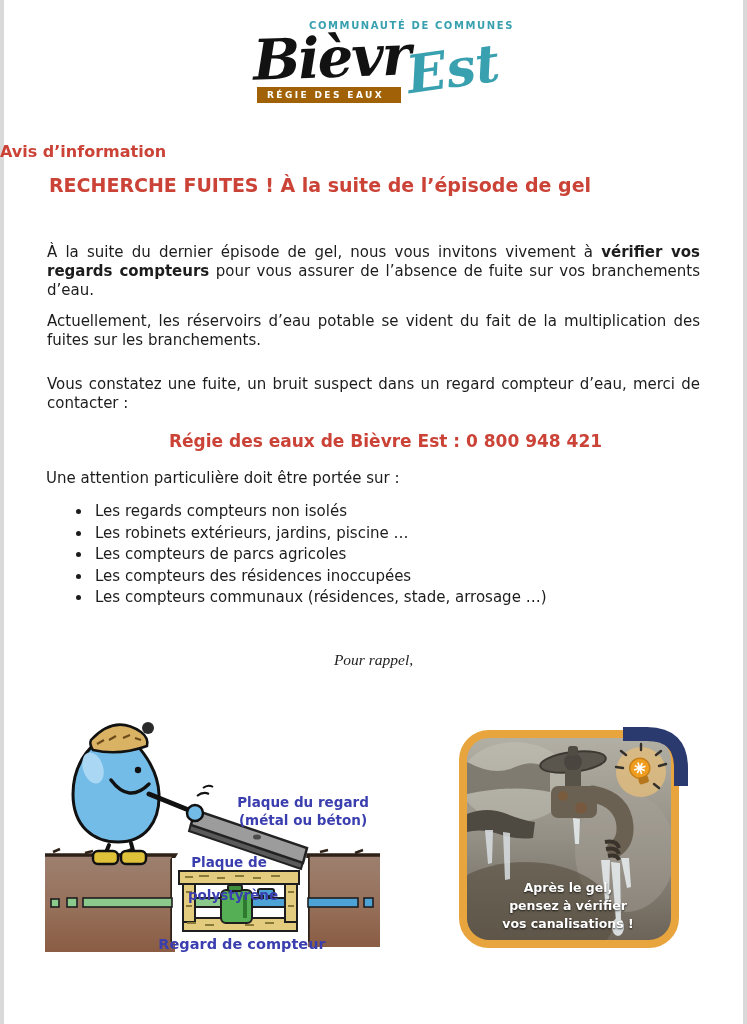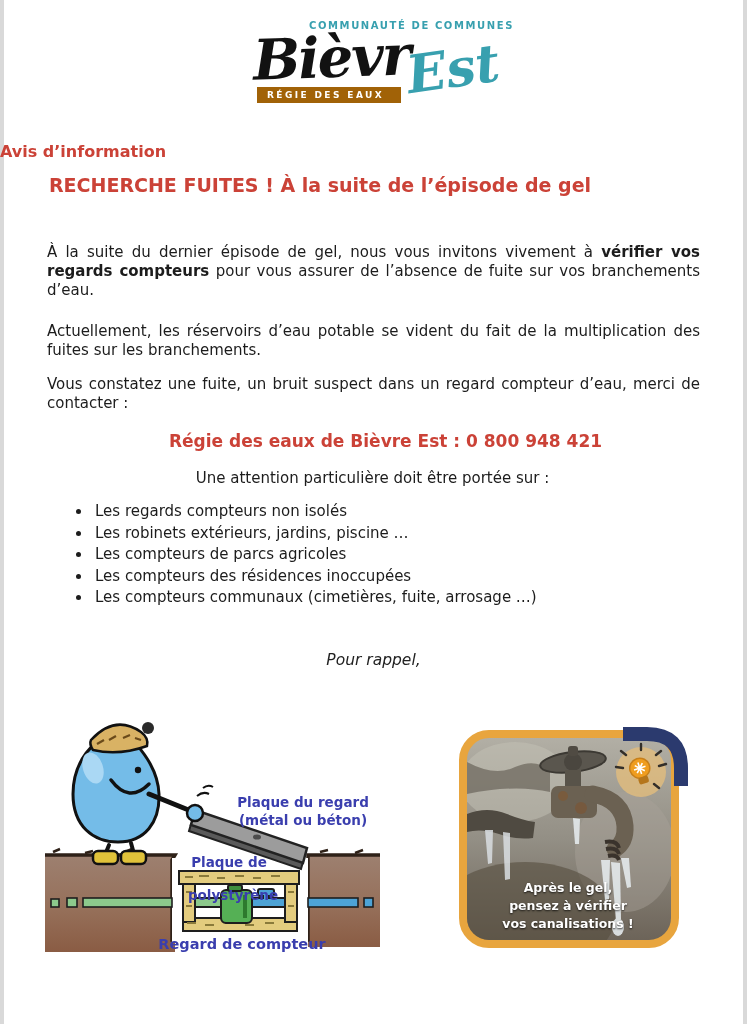--- a/index.html
+++ b/index.html
@@ -41,35 +41,35 @@
     position:absolute; left:0; top:174px; width:640px; text-align:center;
     color:#cb4237; font-size:19px; font-weight:bold;
   }
 
   
   .para {
     position:absolute; left:47px; width:653px; font-size:15px;
     line-height:19px; text-align:justify; color:#1c1c1c;
   }
   .p1 { top:243px; }
-  .p2 { top:322px; }
+  .p2 { top:312px; }
   .p3 { top:375px; }
   .contact {
     position:absolute; left:0; top:431px; width:747px; text-align:center;
     color:#cb4237; font-size:17px; font-weight:bold;padding-left:12px;
   }
-  .attention { position:absolute; left:46px; top:469px; width:653px; font-size:15px;text-align:center; }
+  .attention { position:absolute; left:46px; top:469px; width:653px; font-size:15px; }
   ul.bullets {
     position:absolute; left:45px; top:501px; width:640px; margin:0;
     padding-left:47px; font-size:15px; line-height:21.5px; list-style:disc outside;
   }
   ul.bullets li { padding-left:3px; }
   .reminder {
     position:absolute; left:0; top:649px; width:747px; text-align:center;
-    font-style:italic; font-size:15.5px; line-height:22px; color:#222;
+    font-style:italic; font-size:15.5px; line-height:22px; color:#222;font-family:Liberation Serif, serif;
   }
 
   
   .fig-cartoon { position:absolute; left:45px; top:710px; width:335px; height:256px; }
   .fig-photo   { position:absolute; left:455px; top:722px; width:240px; height:234px; }
   .svg-label { font-family:"DejaVu Sans", sans-serif; font-weight:bold; fill:#3a3eae; }
   .photo-caption {
     font-family:"DejaVu Sans", sans-serif; font-weight:bold; fill:#ffffff;
     text-shadow:0 1px 2px rgba(0,0,0,.75);
   }
@@ -98,21 +98,21 @@
 
 <div class="contact">Régie des eaux de Bièvre Est : 0 800 948 421</div>
 
 <div class="attention">Une attention particulière doit être portée sur :</div>
 
 <ul class="bullets">
   <li>Les regards compteurs non isolés</li>
   <li>Les robinets extérieurs, jardins, piscine …</li>
   <li>Les compteurs de parcs agricoles</li>
   <li>Les compteurs des résidences inoccupées</li>
-  <li>Les compteurs communaux (cimetières, fuite, arrosage …)</li>
+  <li>Les compteurs communaux (résidences, stade, arrosage …)</li>
 </ul>
 
 <div class="reminder">
   <div>Pour rappel,</div>
 </div>
 
 <svg class="fig-cartoon" viewBox="0 0 335 256">
   <defs>
     <linearGradient id="groundGrad" x1="0" y1="0" x2="0" y2="1">
       <stop offset="0" stop-color="#9d8070"></stop>

